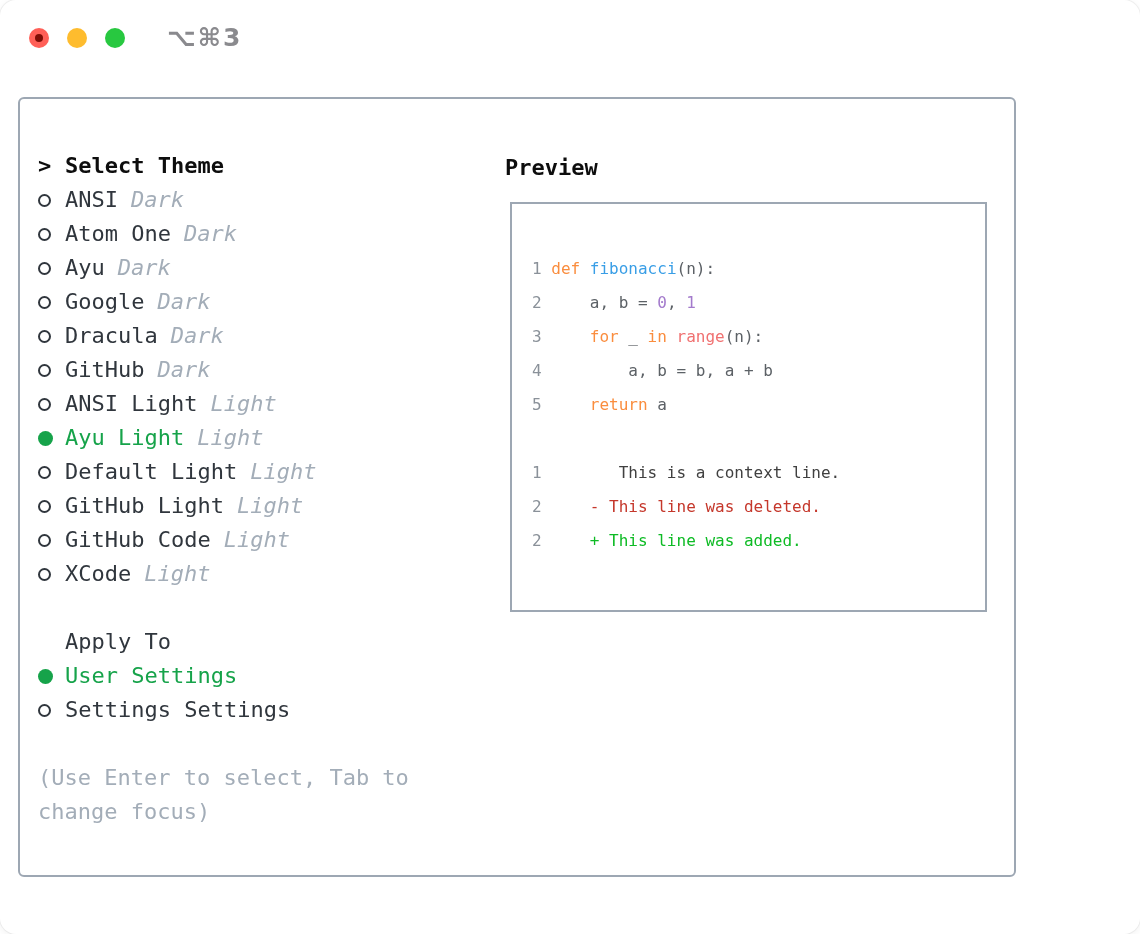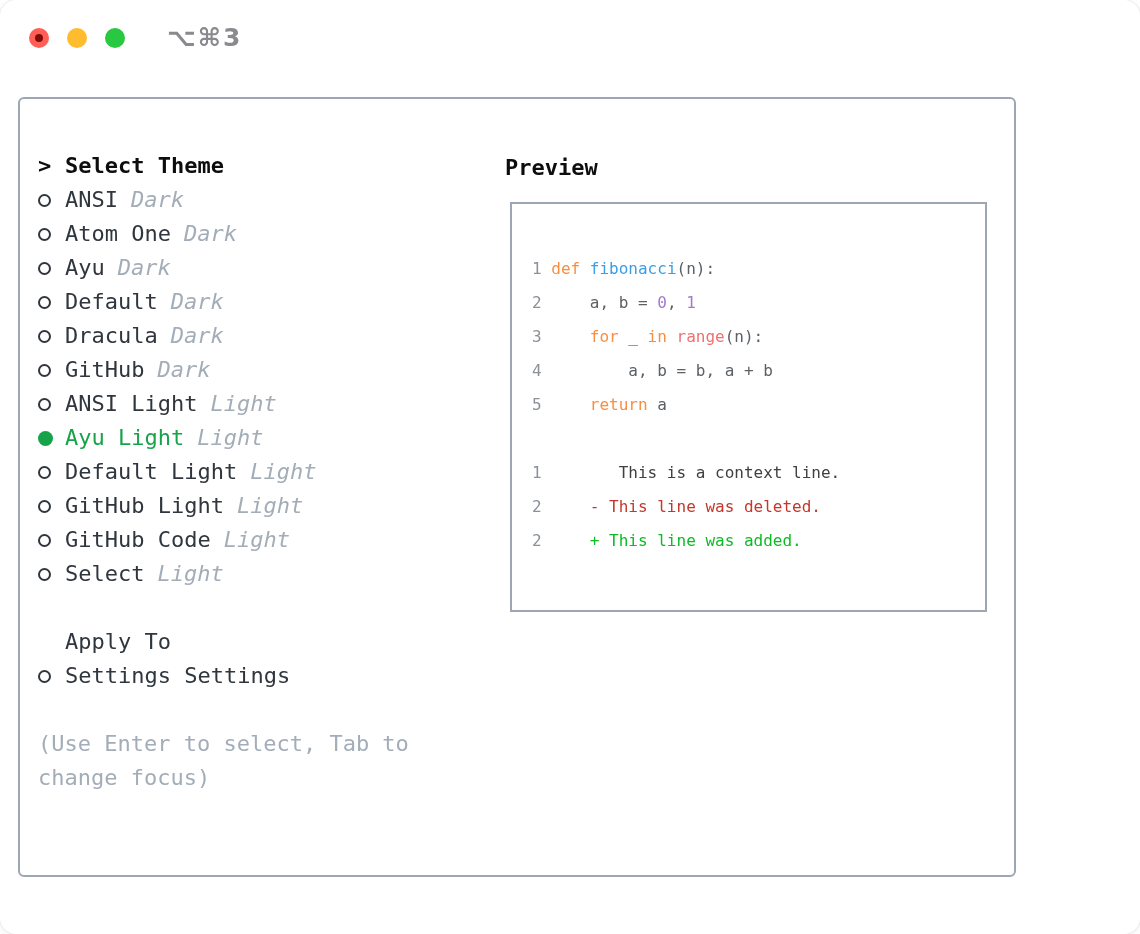--- a/index.html
+++ b/index.html
@@ -64,37 +64,38 @@
     <div class="left-col">
       <div class="row">
         <span class="marker"><span class="cursor-glyph">&gt;</span></span>
         <span class="hdr">Select Theme</span>
       </div>
 
       <div id="theme-list">
           <div class="row"><span class="marker"><span class="radio"></span></span><span class="t-name">ANSI</span><span class="t-tag">Dark</span></div>
           <div class="row"><span class="marker"><span class="radio"></span></span><span class="t-name">Atom One</span><span class="t-tag">Dark</span></div>
           <div class="row"><span class="marker"><span class="radio"></span></span><span class="t-name">Ayu</span><span class="t-tag">Dark</span></div>
-          <div class="row"><span class="marker"><span class="radio"></span></span><span class="t-name">Default</span><span class="t-tag">Dark</span></div>
+          <div class="row"><span class="marker"><span class="radio"></span></span><span class="t-name">Google</span><span class="t-tag">Dark</span></div>
           <div class="row"><span class="marker"><span class="radio"></span></span><span class="t-name">Dracula</span><span class="t-tag">Dark</span></div>
           <div class="row"><span class="marker"><span class="radio"></span></span><span class="t-name">GitHub</span><span class="t-tag">Dark</span></div>
           <div class="row"><span class="marker"><span class="radio"></span></span><span class="t-name">ANSI Light</span><span class="t-tag">Light</span></div>
           <div class="row selected"><span class="marker"><span class="radio" style="background: rgb(22, 163, 74);"></span></span><span class="t-name" style="color: rgb(22, 163, 74);">Ayu Light</span><span class="t-tag">Light</span></div>
           <div class="row"><span class="marker"><span class="radio"></span></span><span class="t-name">Default Light</span><span class="t-tag">Light</span></div>
           <div class="row"><span class="marker"><span class="radio"></span></span><span class="t-name">GitHub Light</span><span class="t-tag">Light</span></div>
           <div class="row"><span class="marker"><span class="radio"></span></span><span class="t-name">GitHub Code</span><span class="t-tag">Light</span></div>
-          <div class="row"><span class="marker"><span class="radio"></span></span><span class="t-name">Select</span><span class="t-tag">Light</span></div>
+          <div class="row"><span class="marker"><span class="radio"></span></span><span class="t-name">XCode</span><span class="t-tag">Light</span></div>
         </div>
 
       <div class="row apply-header">
         <span class="marker"></span>
         <span>Apply To</span>
       </div>
 
       <div id="apply-list">
+          <div class="row selected"><span class="marker"><span class="radio" style="background: rgb(22, 163, 74);"></span></span><span style="color: rgb(22, 163, 74);">User Settings</span></div>
           <div class="row"><span class="marker"><span class="radio"></span></span><span>Settings Settings</span></div>
         </div>
 
       <div class="help">(Use Enter to select, Tab to change focus)</div>
     </div>
 
     <div class="preview-title">Preview</div>
 
     <div class="preview-box">
       <div class="code" id="code">

